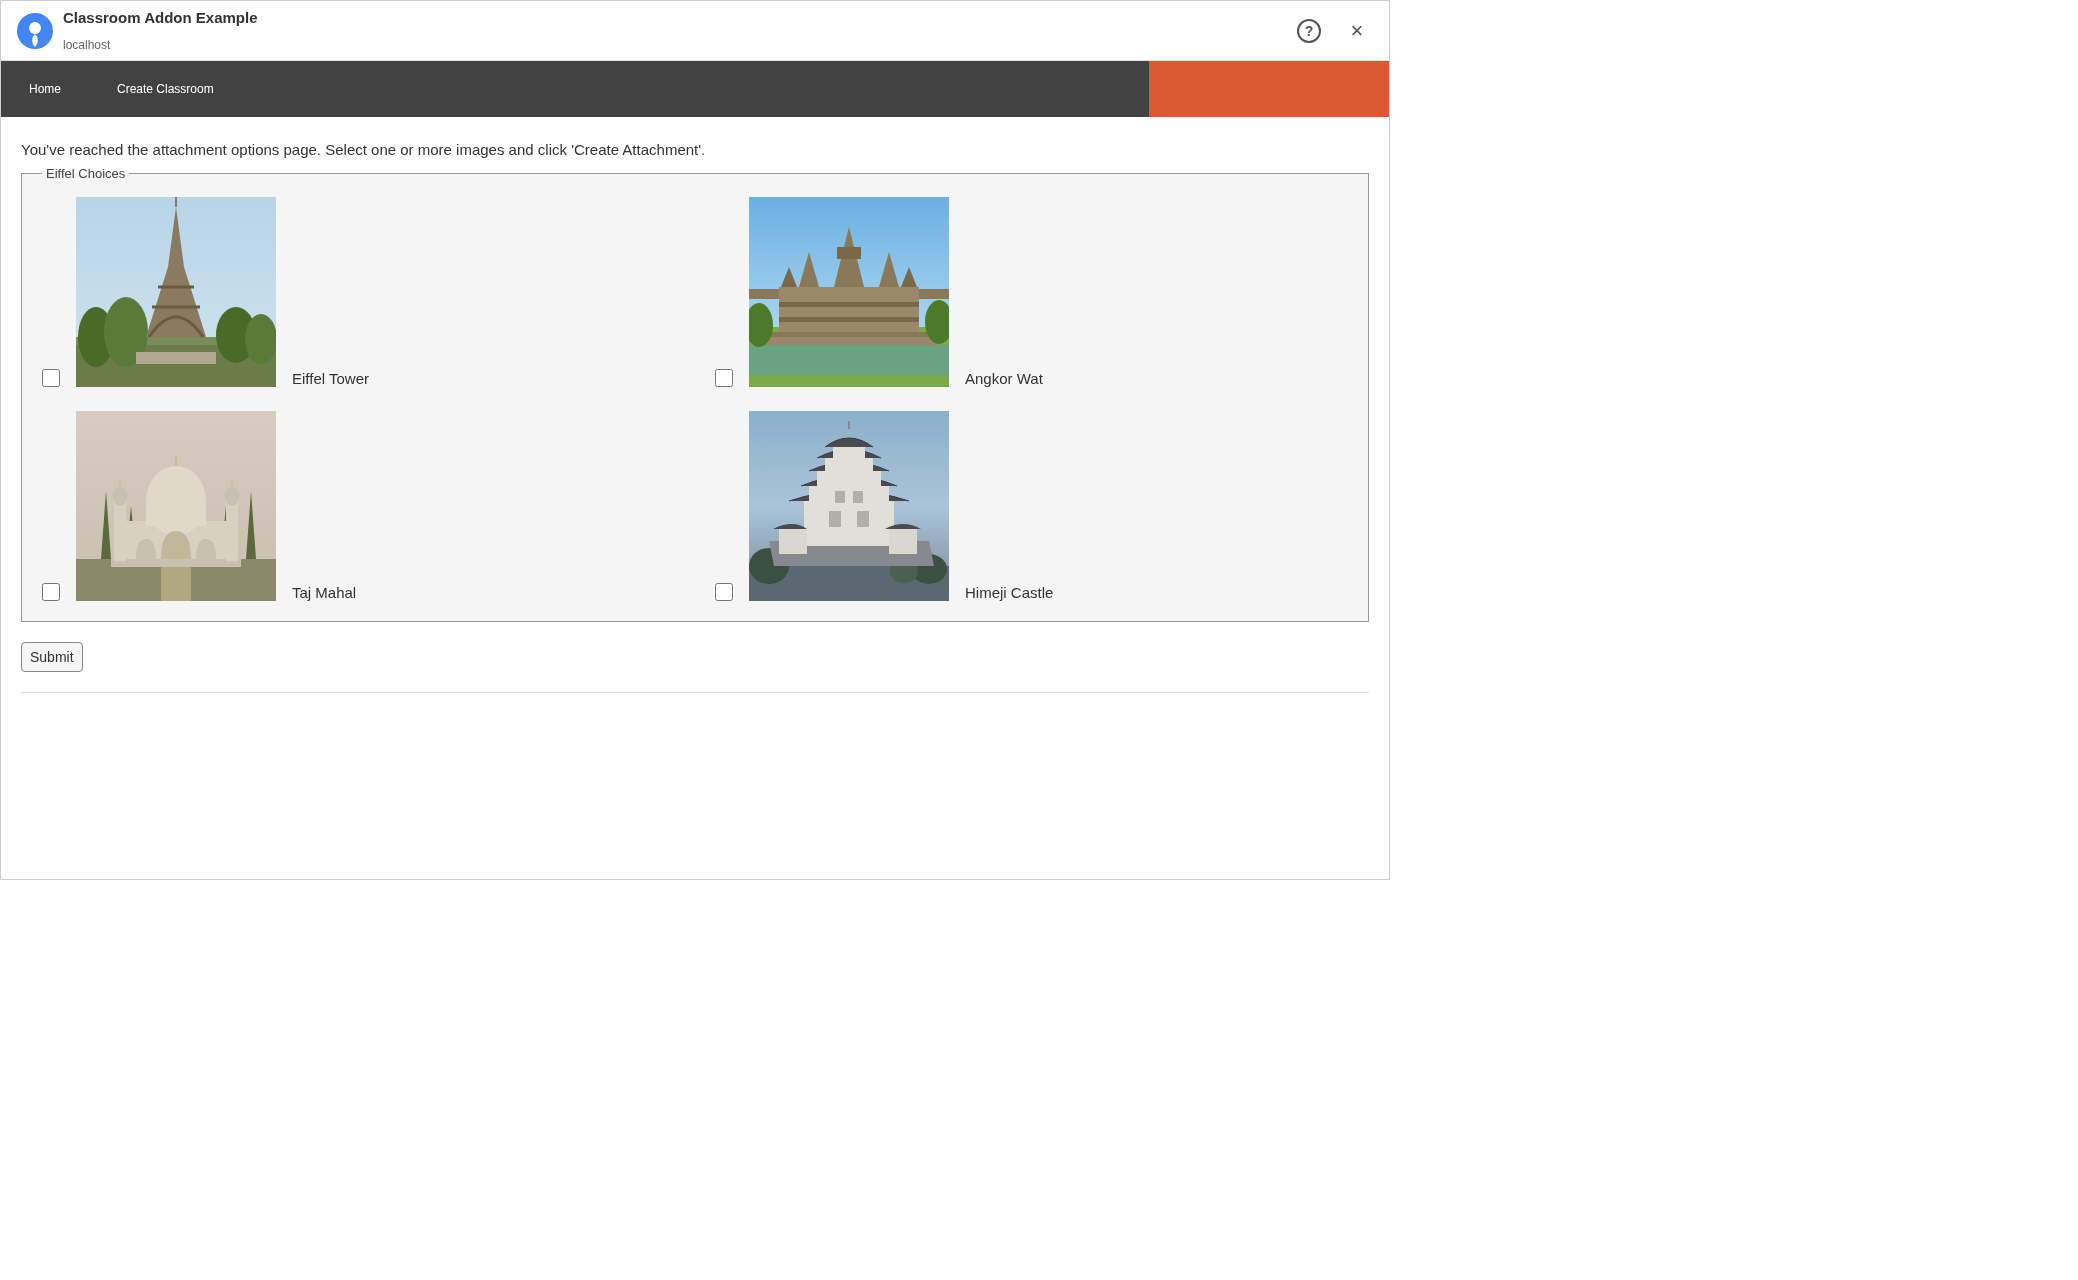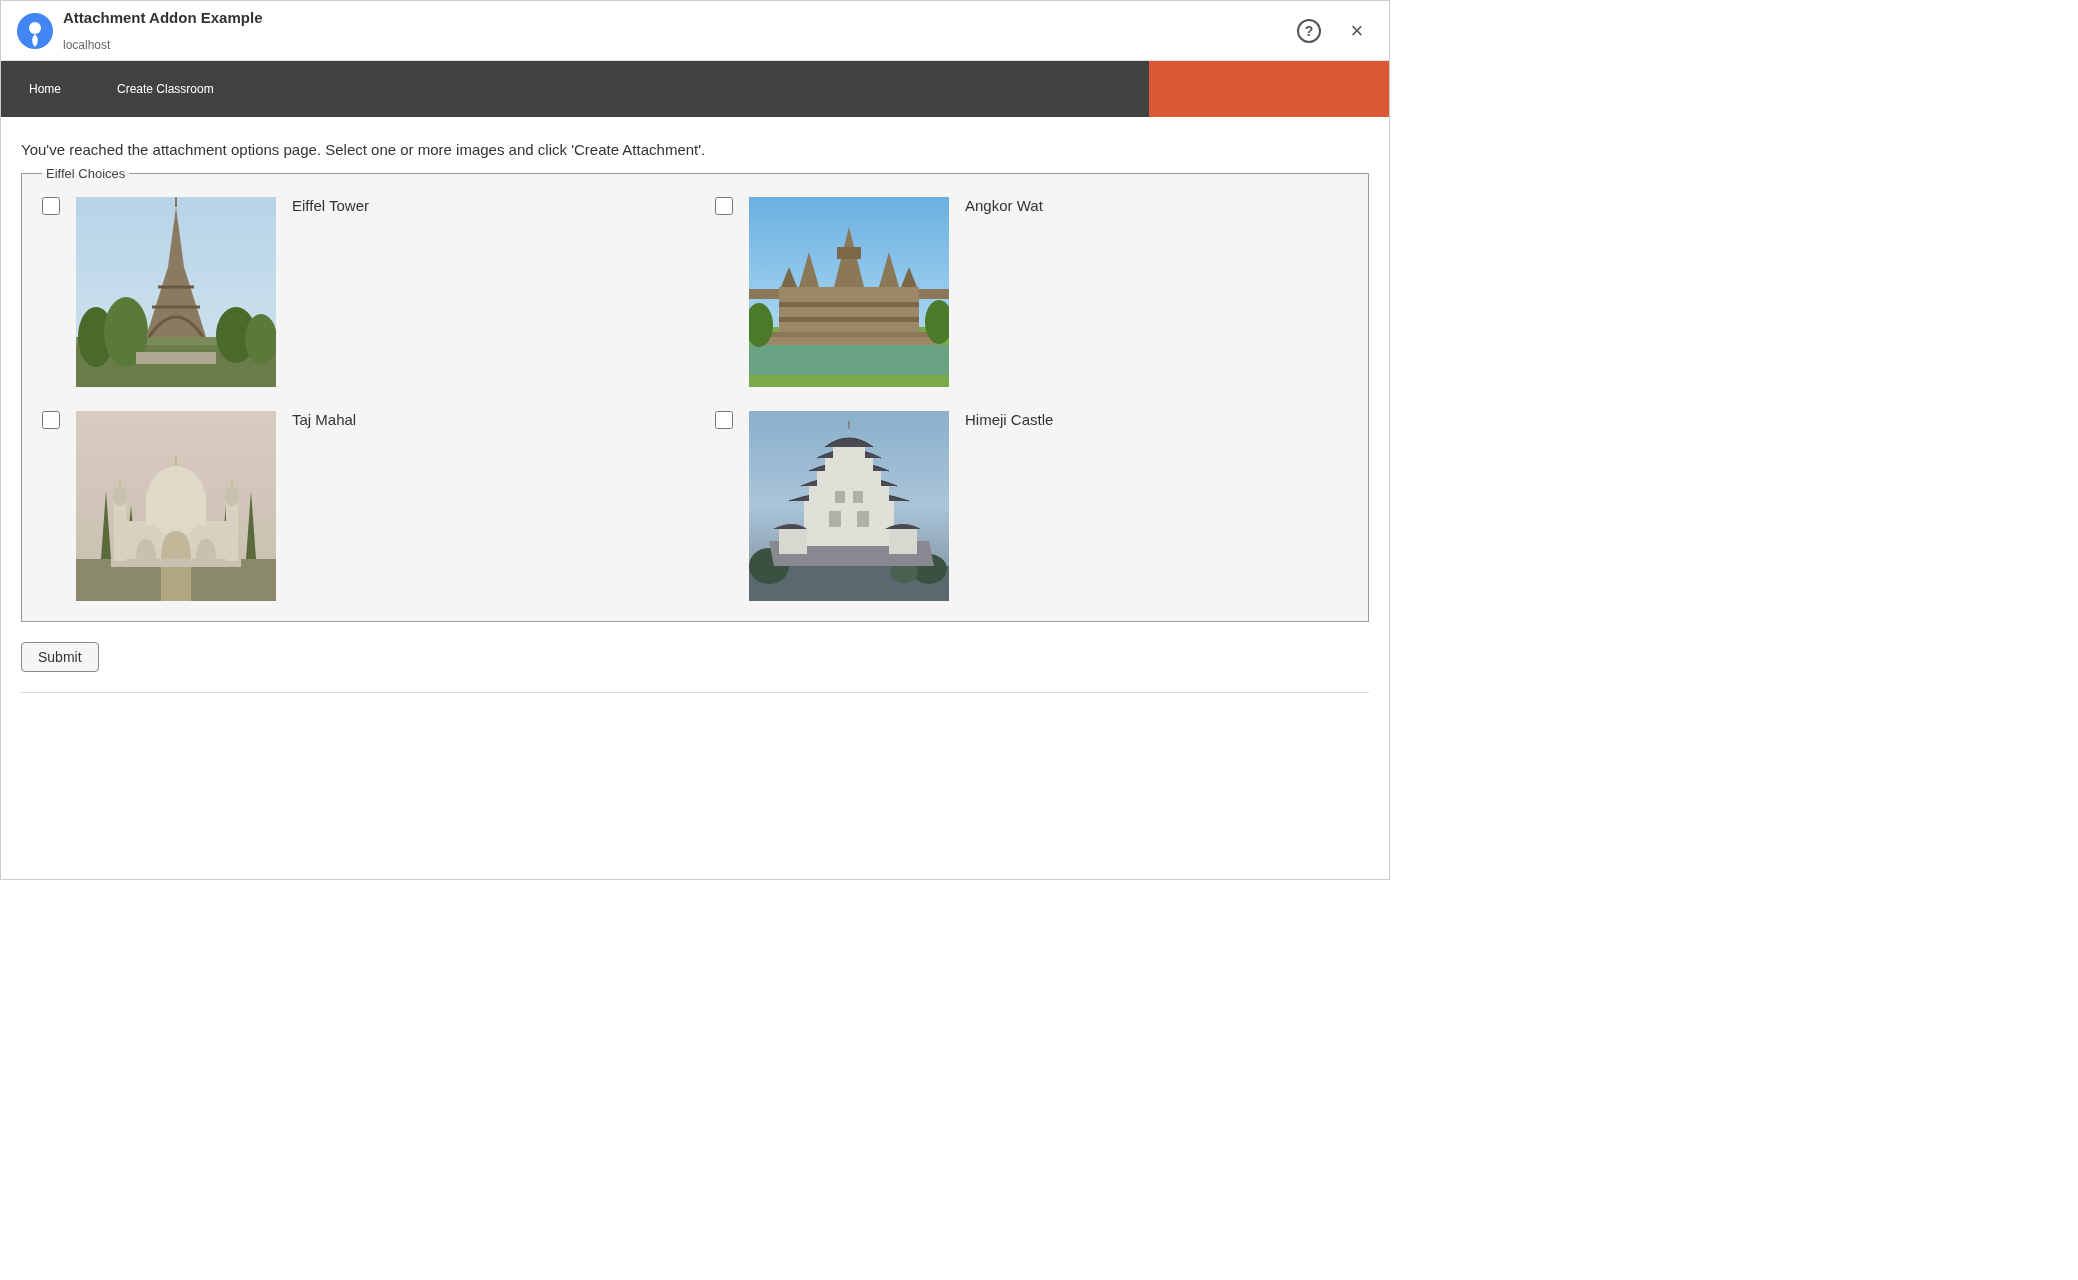--- a/index.html
+++ b/index.html
@@ -115,21 +115,21 @@
     }
 
     .image-grid {
       display: grid;
       grid-template-columns: 1fr 1fr;
       gap: 24px 40px;
     }
 
     .image-option {
       display: flex;
-      align-items: flex-start;
+      align-items: flex-end;
       gap: 16px;
     }
 
     .image-option input[type="checkbox"] {
       width: 18px;
       height: 18px;
       cursor: pointer;
       flex-shrink: 0;
     }
 
@@ -137,21 +137,21 @@
       font-size: 15px;
       color: #333;
       white-space: nowrap;
     }
 
     
     .submit-section {
       margin-top: 20px;
     }
     .submit-btn {
-      padding: 6px 16px;
+      padding: 6px 8px;
       border: 1px solid #888;
       background: #f5f5f5;
       font-size: 14px;
       cursor: pointer;
       border-radius: 4px;
       color: #333;
     }
 
     .bottom-divider {
       margin-top: 20px;
@@ -171,21 +171,21 @@
 
 <div class="title-bar">
   <div class="title-bar-left">
 
     <svg class="app-icon" viewBox="0 0 36 36">
       <circle cx="18" cy="18" r="18" fill="#4285F4"></circle>
       <circle cx="18" cy="15" r="6" fill="white"></circle>
       <path d="M18 21 Q12 27 18 34 Q24 27 18 21Z" fill="white"></path>
     </svg>
     <div class="app-title-group">
-      <span class="app-title">Attachment Addon Example</span>
+      <span class="app-title">Classroom Addon Example</span>
       <span class="app-subtitle">localhost</span>
     </div>
   </div>
   <div class="title-bar-right">
     <button class="icon-btn" title="Help">
       <span style="font-size:18px; border:2px solid #555; border-radius:50%; width:24px; height:24px; display:flex; align-items:center; justify-content:center; font-size:14px; font-weight:bold;">?</span>
     </button>
     <button class="icon-btn" title="Close">
       <span style="font-size:22px; color:#555;">×</span>
     </button>

